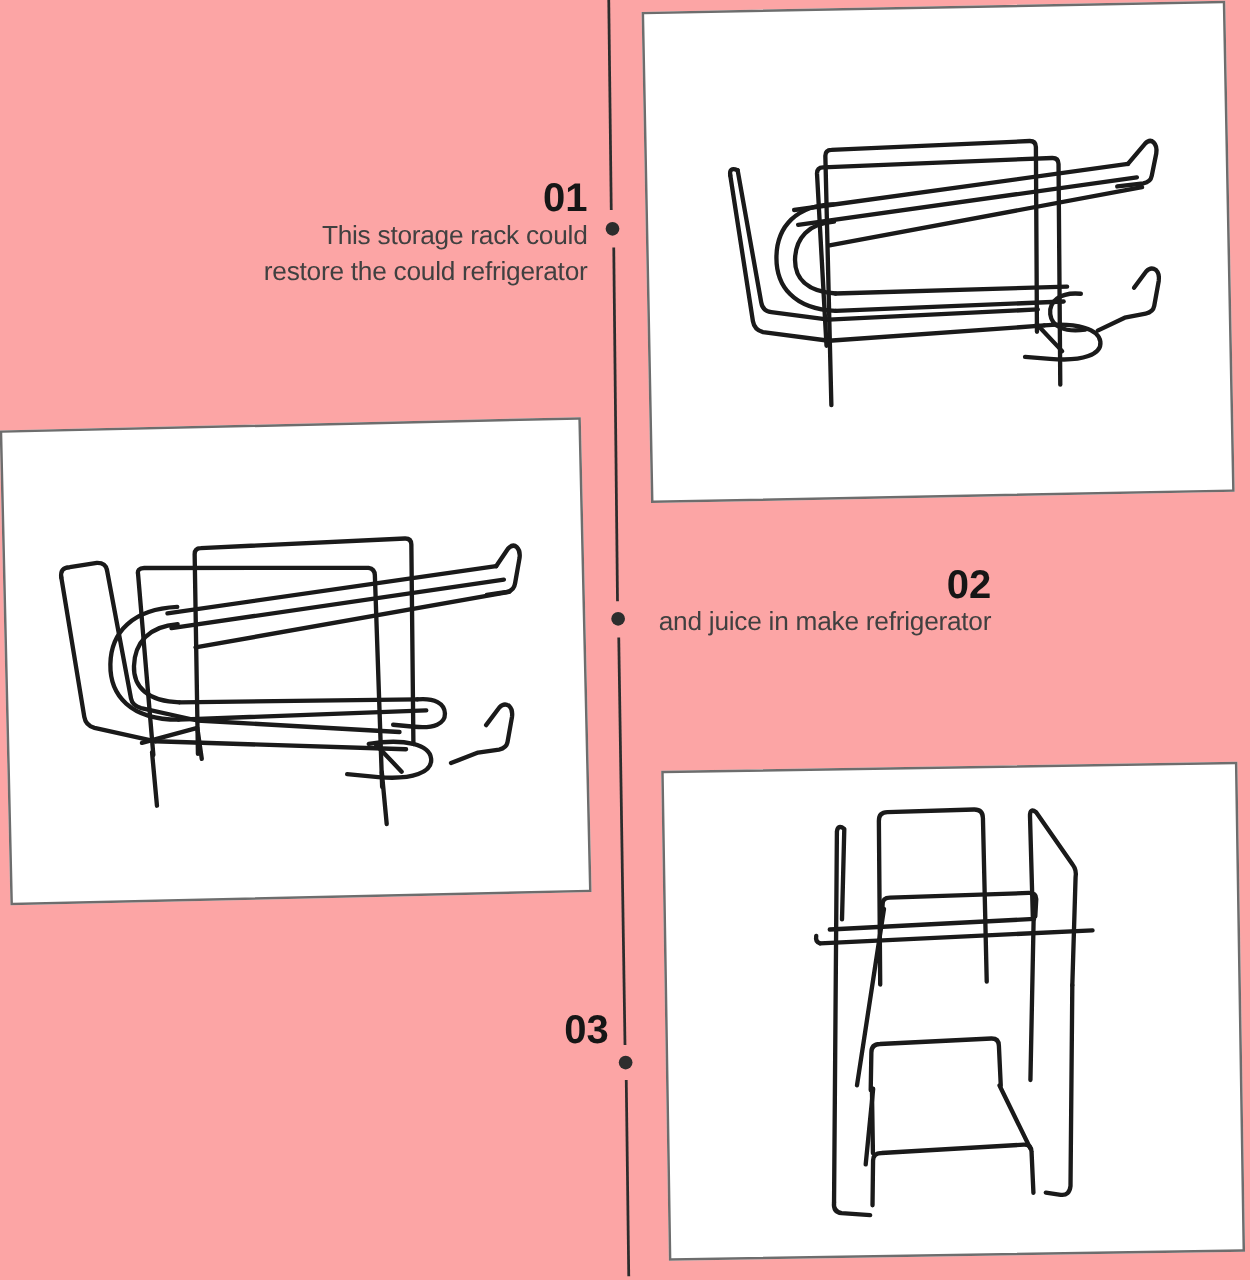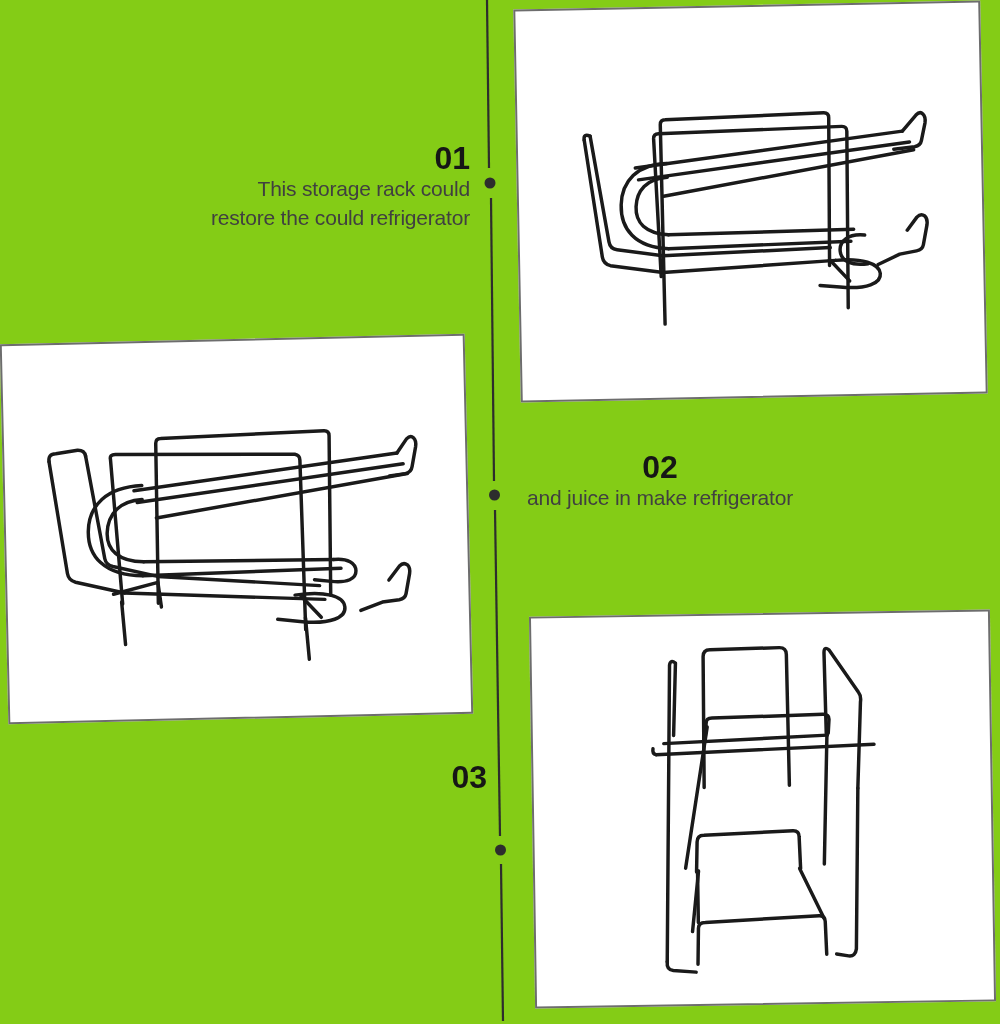--- a/index.html
+++ b/index.html
@@ -1,20 +1,20 @@
 <!DOCTYPE html>
 <html><head>
 <meta charset="utf-8">
 <style>
   html, body { margin:0; padding:0; }
   .canvas {
     position: relative;
     width: 1000px;
     height: 1024px;
-    background: #84cc16;
+    background: #fca5a5;
     overflow: hidden;
     font-family: "Liberation Sans", sans-serif;
   }
   .timeline-svg {
     position: absolute;
     left: 0; top: 0;
     width: 1000px; height: 1024px;
     pointer-events: none;
   }
   .photo-card {
@@ -37,22 +37,22 @@
     line-height: 1;
   }
   .feature .desc {
     margin-top: 0;
     font-size: 21px;
     line-height: 29px;
     color: #404040;
     letter-spacing: -0.2px;
   }
   .f1 { top:142px; right:530px; text-align:right; }
-  .f2 { top:451px; left:527px;  text-align:center; }
-  .f3 { top:761px; right:513px; text-align:right; }
+  .f2 { top:451px; left:527px;  text-align:right; }
+  .f3 { top:807px; right:513px; text-align:right; }
 </style>
 </head>
 <body>
 
 <div class="canvas">
 
   <svg class="timeline-svg" viewBox="0 0 1000 1024" xmlns="http://www.w3.org/2000/svg">
     <g stroke="#2d2d2d" stroke-width="2.2" fill="none">
       <path d="M487,0 L489,168"></path>
       <path d="M491,198 L494,481"></path>

